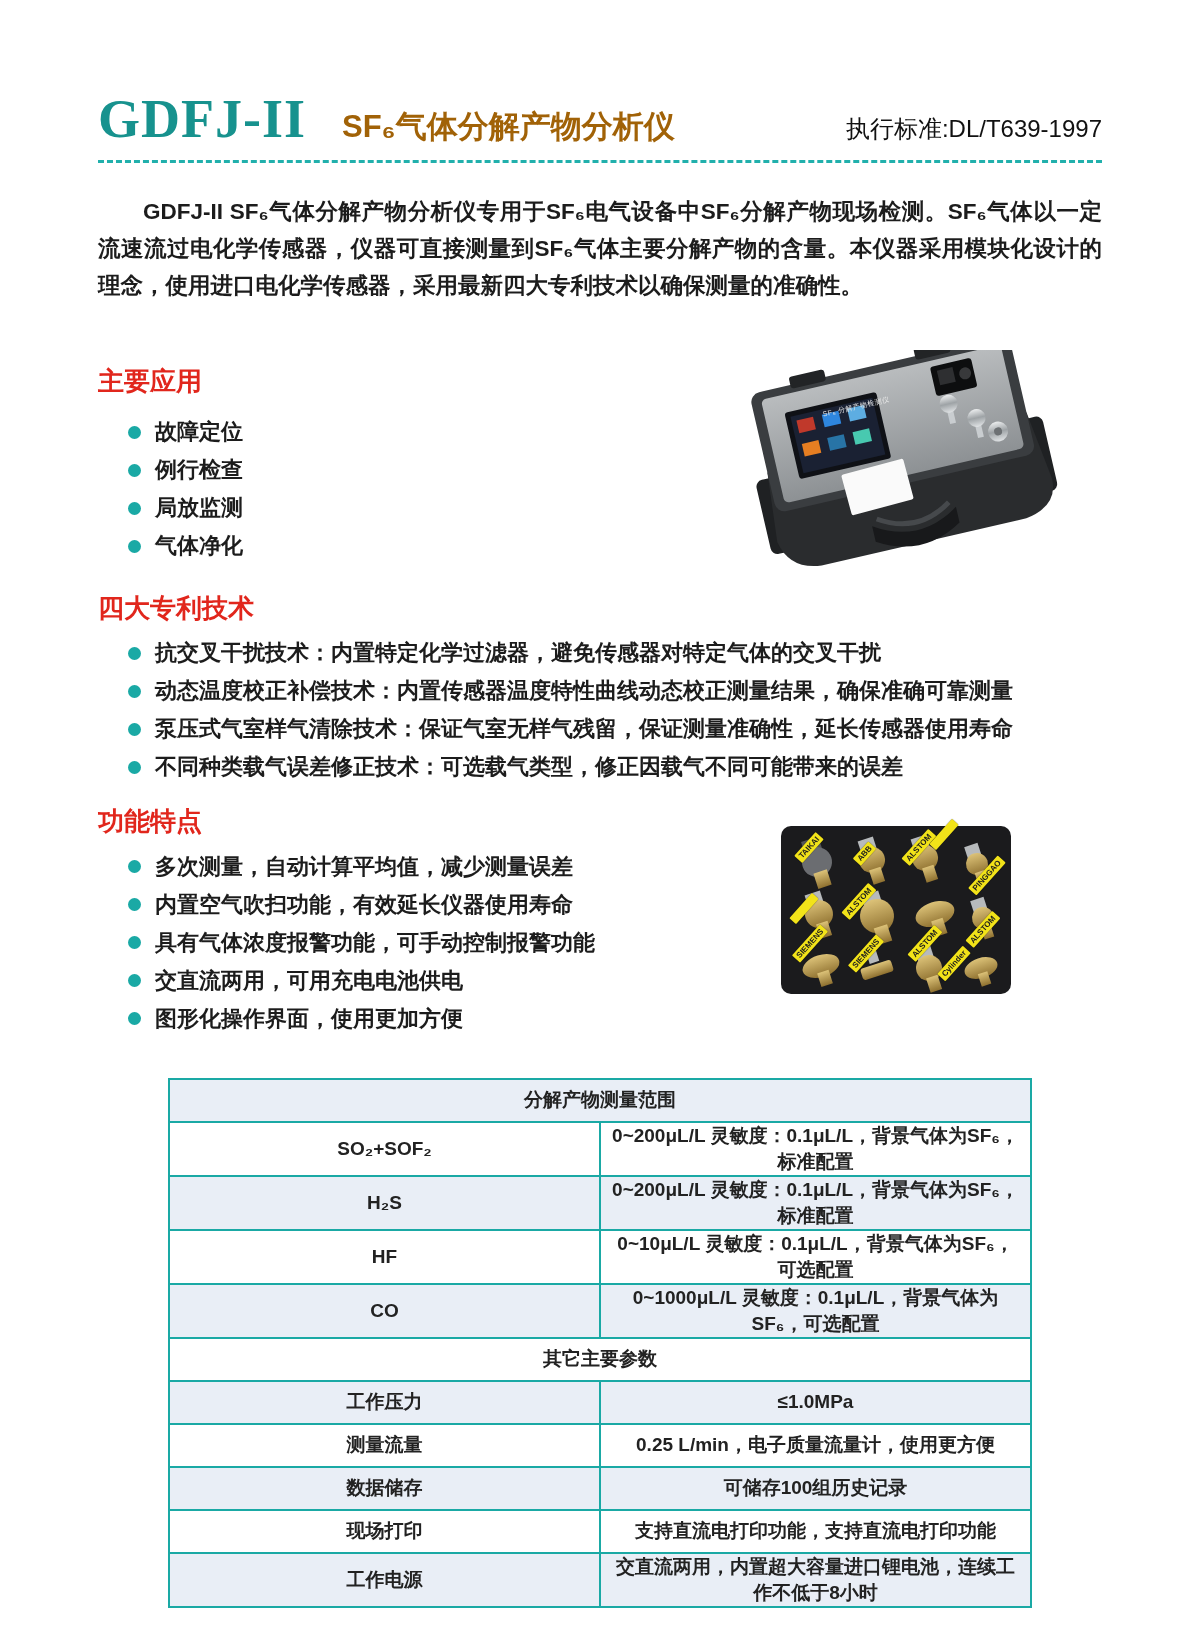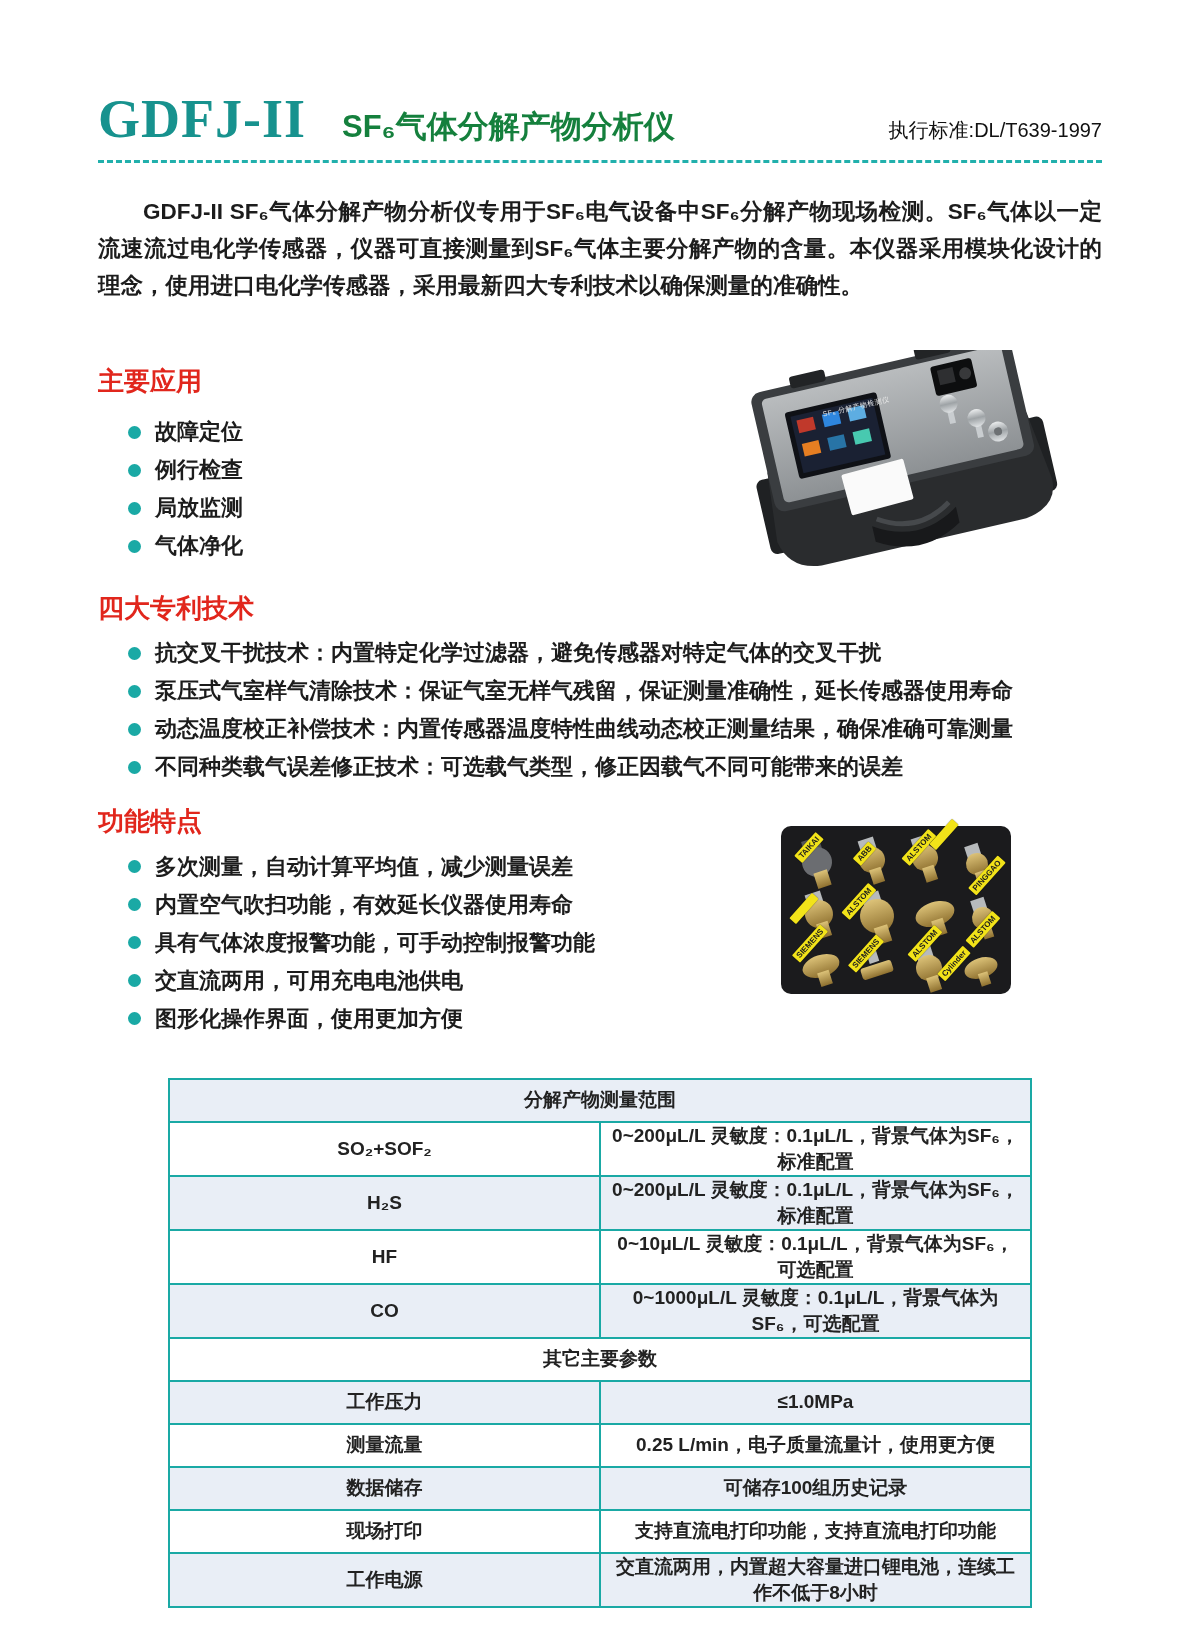--- a/index.html
+++ b/index.html
@@ -9,22 +9,22 @@
     overflow:hidden;
   }
   .content { padding:0 98px; }
 
   
   .header-row { display:flex; align-items:baseline; padding-top:92px; }
   .model {
     font-family:"Liberation Serif","DejaVu Serif",serif;
     font-size:54px; font-weight:bold; color:#17928e; letter-spacing:1px; line-height:1;
   }
-  .prod-title { font-size:31px; font-weight:bold; color:#15803d; margin-left:36px; }
-  .standard { margin-left:auto; font-size:20px; color:#111; font-weight:500; }
+  .prod-title { font-size:31px; font-weight:bold; color:#a16207; margin-left:36px; }
+  .standard { margin-left:auto; font-size:24px; color:#111; font-weight:500; }
   .title-divider { border:none; border-top:3px dashed #21b0ac; margin:12px 0 0 0; }
 
   
   .intro {
     margin:30px 0 0 0; font-size:22.5px; line-height:37px;
     text-align:justify; text-indent:2em; font-weight:600; color:#1c1c1c;
   }
 
   
   .section-title { color:#e1261c; font-size:26px; font-weight:bold; line-height:1.2; }
@@ -105,25 +105,25 @@
 
     <div class="sec-patents">
       <div class="section-title">四大专利技术</div>
       <div class="bullet-list">
         <div class="bullet-item">
             <span class="dot"></span>
             <span>抗交叉干扰技术：内置特定化学过滤器，避免传感器对特定气体的交叉干扰</span>
           </div>
         <div class="bullet-item">
             <span class="dot"></span>
+            <span>动态温度校正补偿技术：内置传感器温度特性曲线动态校正测量结果，确保准确可靠测量</span>
+          </div>
+        <div class="bullet-item">
+            <span class="dot"></span>
             <span>泵压式气室样气清除技术：保证气室无样气残留，保证测量准确性，延长传感器使用寿命</span>
-          </div>
-        <div class="bullet-item">
-            <span class="dot"></span>
-            <span>动态温度校正补偿技术：内置传感器温度特性曲线动态校正测量结果，确保准确可靠测量</span>
           </div>
         <div class="bullet-item">
             <span class="dot"></span>
             <span>不同种类载气误差修正技术：可选载气类型，修正因载气不同可能带来的误差</span>
           </div>
       </div>
     </div>
 
     <div class="sec-features">
       <div class="section-title">功能特点</div>

